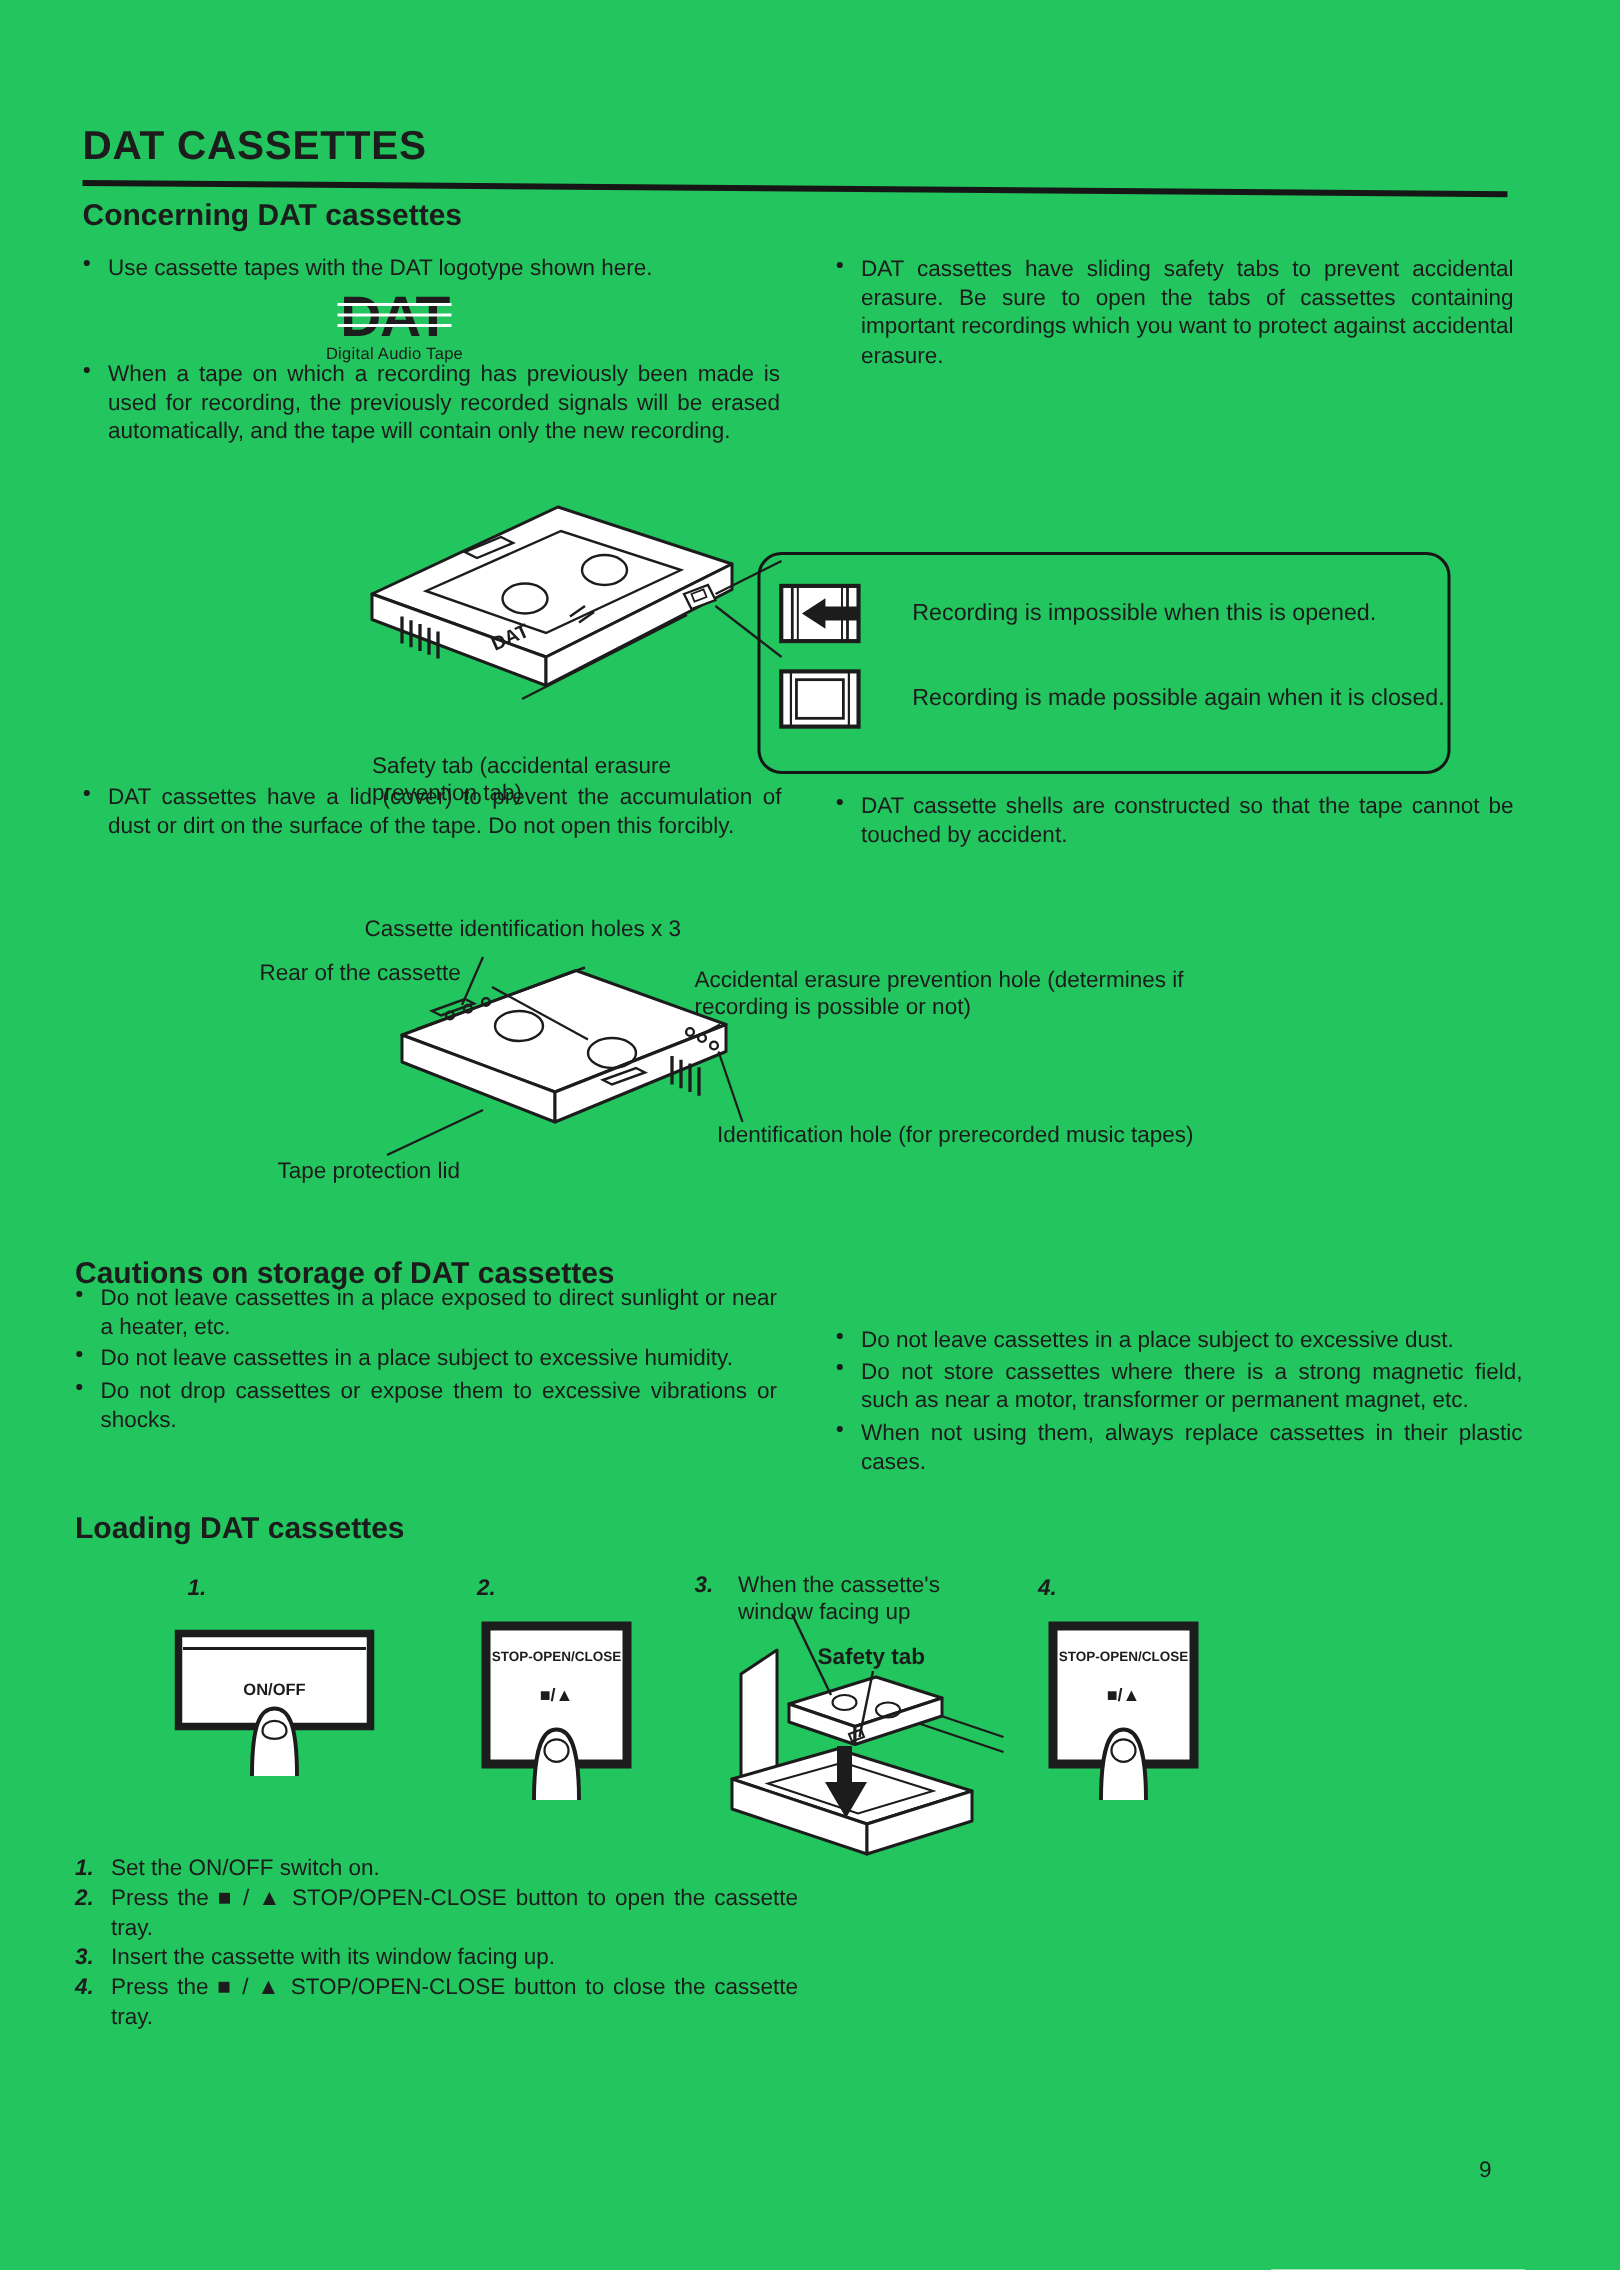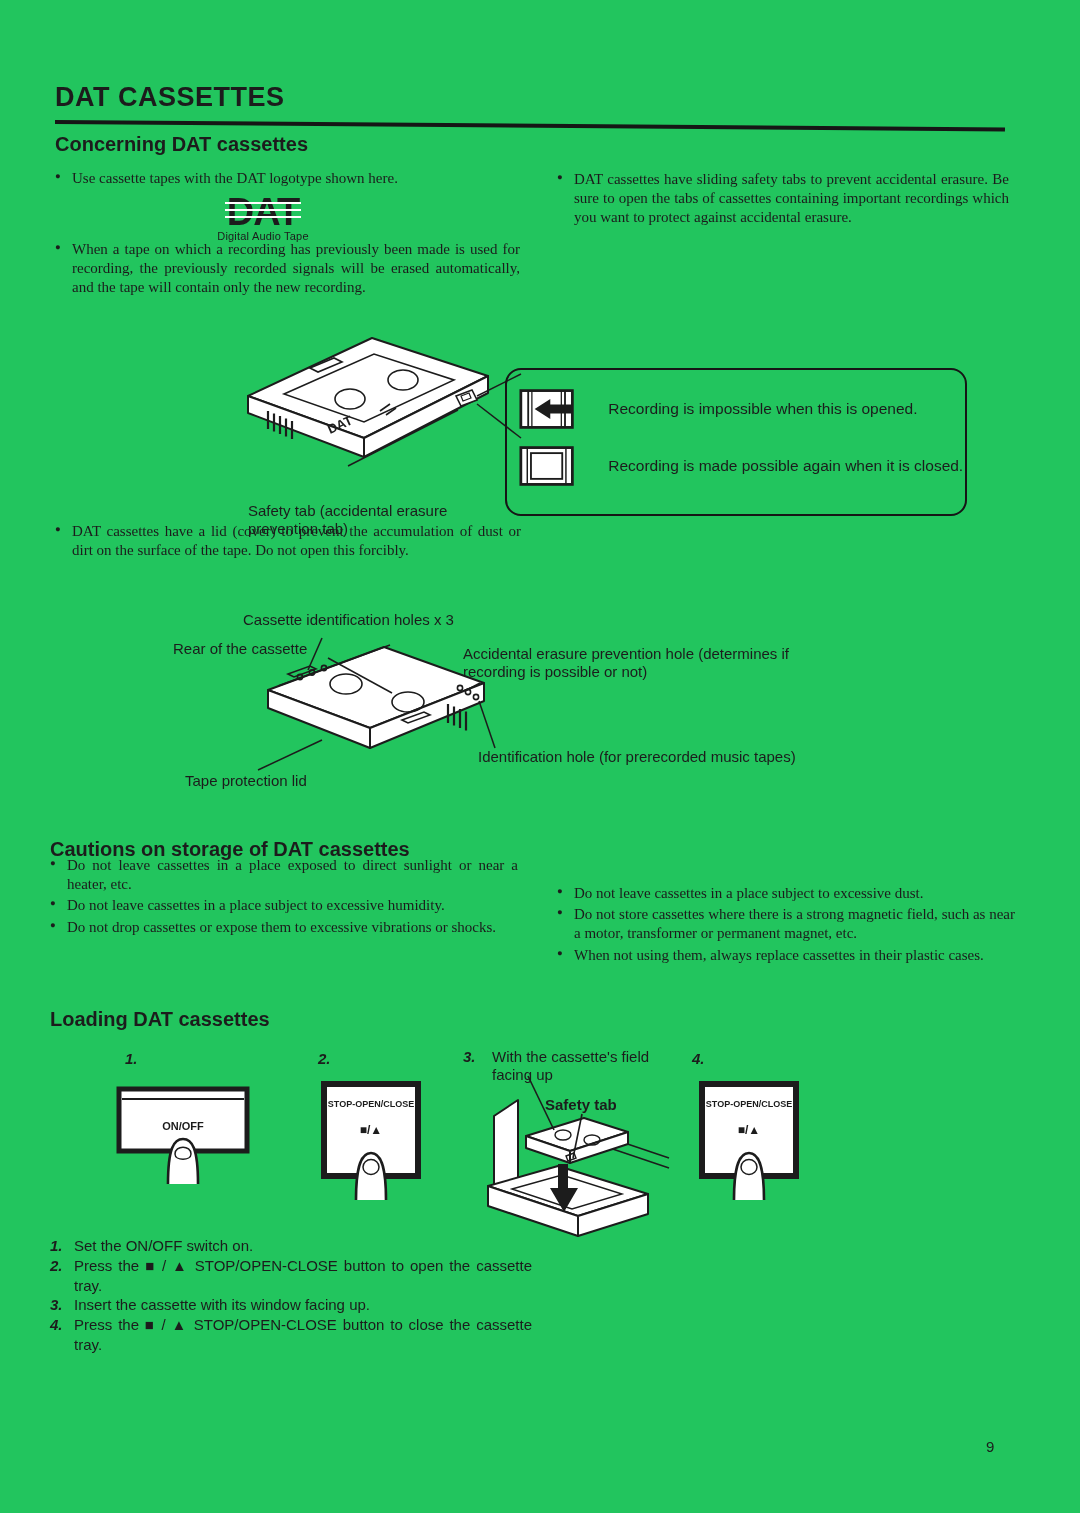--- a/index.html
+++ b/index.html
@@ -4,21 +4,21 @@
 <style>
   html,body{margin:0;padding:0;background:#ffffff;}
   .page{position:relative;width:1080px;height:1513px;background:#22c55e;color:#1c1c1c;
         font-family:"Liberation Sans",sans-serif;overflow:hidden;}
   .abs{position:absolute;}
   h1.title{margin:0;font-size:27px;font-weight:bold;letter-spacing:.5px;}
   .rule{height:4px;background:#161616;transform:rotate(.45deg);transform-origin:left center;}
   h2.sec{margin:0;font-size:20px;font-weight:bold;}
   .just{text-align:justify;}
   ul.b{list-style:none;margin:0;padding:0;}
-  ul.b li{position:relative;padding-left:17px;margin:0 0 2px 0;font-size:15px;line-height:1.28;font-family:Liberation Serif, serif;}
+  ul.b li{position:relative;padding-left:17px;margin:0 0 2px 0;font-size:15px;line-height:1.28;}
   ul.b li::before{content:"\25CF";position:absolute;left:0;top:1px;font-size:9.5px;}
   .lbl{font-size:15px;line-height:1.22;}
   .dat-logo{text-align:center;width:110px;}
   .dat-word{position:relative;display:inline-block;font-size:38px;font-weight:900;line-height:1;
             letter-spacing:-1px;}
   .dat-word .stripe{position:absolute;left:-2px;right:-2px;height:2px;background:#fff;}
   .dat-sub{font-size:11px;letter-spacing:.2px;margin-top:-1px;}
   .callout{border:2.5px solid #161616;border-radius:16px;}
   .callout .row{display:flex;align-items:center;gap:34px;padding-left:12px;}
   .callout .ctext{font-size:15.5px;line-height:1.25;width:362px;}
@@ -112,20 +112,23 @@
         <line x1="51" y1="2" x2="51" y2="42" stroke="#1c1c1c" stroke-width="1.6"></line>
         <rect x="13" y="8" width="34" height="28" fill="none" stroke="#1c1c1c" stroke-width="2"></rect>
       </svg>
       <div class="ctext">Recording is made possible again when it is closed.</div>
     </div>
   </div>
 
   <ul class="b abs" style="left:55px;top:522px;width:466px;">
     <li class="just">DAT cassettes have a lid (cover) to prevent the accumulation of dust or dirt on the surface of the tape. Do not open this forcibly.</li>
   </ul>
+  <ul class="b abs just" style="left:557px;top:528px;width:452px;">
+    <li>DAT cassette shells are constructed so that the tape cannot be touched by accident.</li>
+  </ul>
 
   <svg class="abs" style="left:150px;top:600px;" width="720" height="205" viewBox="0 0 720 205">
     <g fill="#fff" stroke="#1c1c1c" stroke-width="2" stroke-linejoin="round">
       <polygon points="118,90 234,47 334,83 220,128"></polygon>
       <polygon points="118,90 118,108 220,148 220,128"></polygon>
       <polygon points="220,128 334,83 334,101 220,148"></polygon>
     </g>
     <g fill="none" stroke="#1c1c1c" stroke-width="1.6">
       <ellipse cx="196" cy="84" rx="16" ry="10"></ellipse>
       <ellipse cx="258" cy="102" rx="16" ry="10"></ellipse>
@@ -170,21 +173,21 @@
     <li>Do not leave cassettes in a place subject to excessive dust.</li>
     <li>Do not store cassettes where there is a strong magnetic field, such as near a motor, transformer or permanent magnet, etc.</li>
     <li>When not using them, always replace cassettes in their plastic cases.</li>
   </ul>
 
   <h2 class="sec abs" style="left:50px;top:1008px;">Loading DAT cassettes</h2>
 
   <span class="stepnum abs" style="left:125px;top:1050px;">1.</span>
   <span class="stepnum abs" style="left:318px;top:1050px;">2.</span>
   <span class="stepnum abs" style="left:463px;top:1048px;">3.</span>
-  <div class="lbl abs" style="left:492px;top:1048px;width:175px;">With the cassette's field facing up</div>
+  <div class="lbl abs" style="left:492px;top:1048px;width:175px;">When the cassette's window facing up</div>
   <span class="stepnum abs" style="left:692px;top:1050px;">4.</span>
   <div class="lbl abs" style="left:545px;top:1096px;width:95px;font-weight:bold;">Safety tab</div>
 
   <svg class="abs" style="left:116px;top:1086px;" width="134" height="100" viewBox="0 0 134 100">
     <rect x="3" y="3" width="128" height="62" fill="#fff" stroke="#1c1c1c" stroke-width="5"></rect>
     <line x1="6" y1="13" x2="128" y2="13" stroke="#1c1c1c" stroke-width="2"></line>
     <text x="67" y="44" text-anchor="middle" font-size="11" font-weight="bold" fill="#1c1c1c">ON/OFF</text>
     <path d="M52,98 C52,62 58,53 67,53 C76,53 82,62 82,98" fill="#fff" stroke="#1c1c1c" stroke-width="2.6"></path>
     <path d="M59,68 C59,59 75,59 75,68 C75,75 59,75 59,68" fill="none" stroke="#1c1c1c" stroke-width="1.5"></path>
   </svg>

